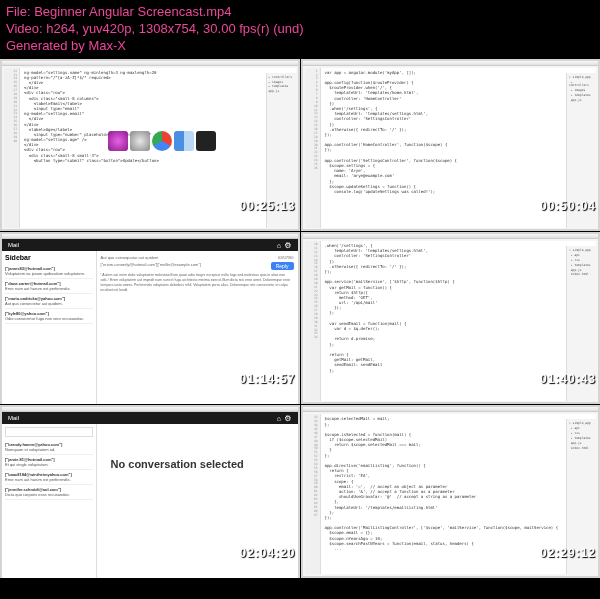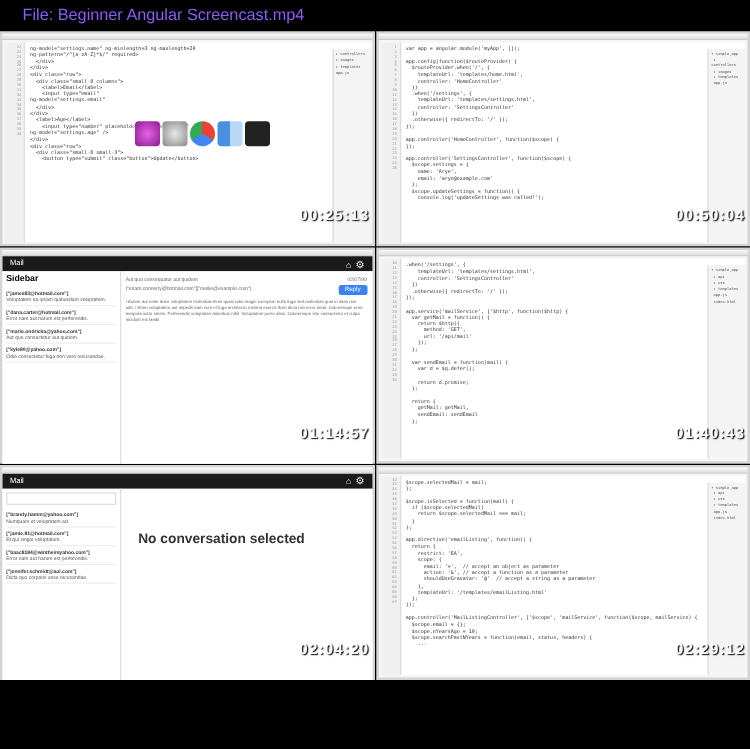--- a/index.html
+++ b/index.html
@@ -1,17 +1,17 @@
 <!DOCTYPE html>
 <html><head>
 <meta charset="utf-8">
 <style>
   * { margin: 0; padding: 0; box-sizing: border-box; }
   body { width: 600px; height: 599px; background: #000; font-family: Arial, sans-serif; overflow: hidden; }
-  .meta { color: #8b5cf6; font-size: 13px; line-height: 1.3; padding: 4px 18px; width: 100%; }
+  .meta { color: #ec4899; font-size: 13px; line-height: 1.3; padding: 4px 6px; width: 100%; }
   .grid { display: grid; grid-template-columns: 1fr 1fr; grid-template-rows: repeat(3, 1fr); gap: 1px; background: #000; width: 600px; height: 519px; }
   .thumb { position: relative; background: #d4d4d4; overflow: hidden; }
   .thumb-inner { position: absolute; inset: 2px; background: #f5f5f5; font-size: 4px; }
   .mac-bar { height: 5px; background: linear-gradient(#f8f8f8,#e0e0e0); border-bottom: 1px solid #ccc; }
   .timestamp { position: absolute; bottom: 18px; right: 4px; color: #fff; font-size: 12px; text-shadow: 1px 1px 1px #000; font-weight: bold; letter-spacing: 1px; }
   .code-area { background: #fff; margin: 2px; height: 95%; font-family: monospace; font-size: 4px; line-height: 1.3; color: #333; padding: 2px 2px 2px 20px; position: relative; }
   .gutter { position: absolute; left: 0; top: 0; bottom: 0; width: 16px; background: #f0f0f0; border-right: 1px solid #ddd; font-size: 3px; color: #999; padding-top: 2px; text-align: right; padding-right: 2px; }
   .dock { position: absolute; top: 40%; left: 35%; display: flex; gap: 2px; background: rgba(255,255,255,0.3); border-radius: 4px; padding: 3px; }
   .dock-icon { width: 20px; height: 20px; border-radius: 3px; display: flex; align-items: center; justify-content: center; font-size: 12px; }
   .icon-flower { background: radial-gradient(#e860e8,#8a1c8a); }
@@ -34,20 +34,22 @@
   .mail-body-text { font-size: 3.5px; line-height: 1.4; margin-top: 3px; }
   .no-convo { font-size: 11px; font-weight: bold; color: #333; margin-top: 20px; text-align: left; padding: 10px; }
   .gear { font-size: 8px; }
   .home-ico { font-size: 7px; }
 </style>
 </head>
 <body>
 
 <div class="meta">
   <div>File: Beginner Angular Screencast.mp4</div>
+  <div>Video: h264, yuv420p, 1308x754, 30.00 fps(r) (und)</div>
+  <div>Generated by Max-X</div>
 </div>
 
 <div class="grid">
 
   <div class="thumb">
     <div class="thumb-inner">
       <div class="mac-bar"></div>
       <div class="code-area">
         <div class="gutter">22<br>23<br>24<br>25<br>26<br>27<br>28<br>29<br>30<br>31<br>32<br>33<br>34<br>35<br>36<br>37<br>38<br>39<br>40</div>
         <pre>ng-model="settings.name" ng-minlength=3 ng-maxlength=20

